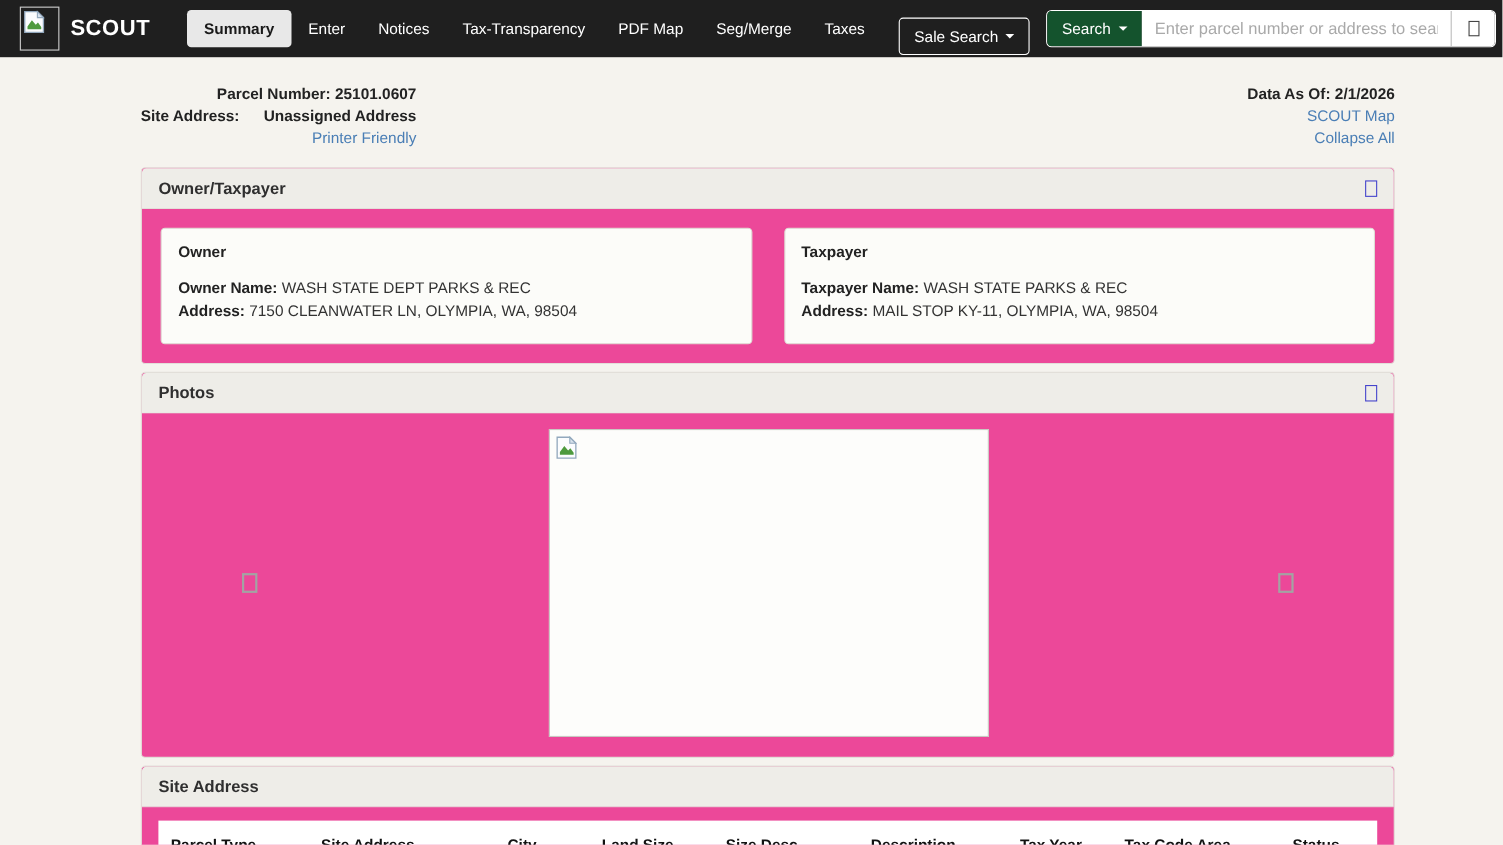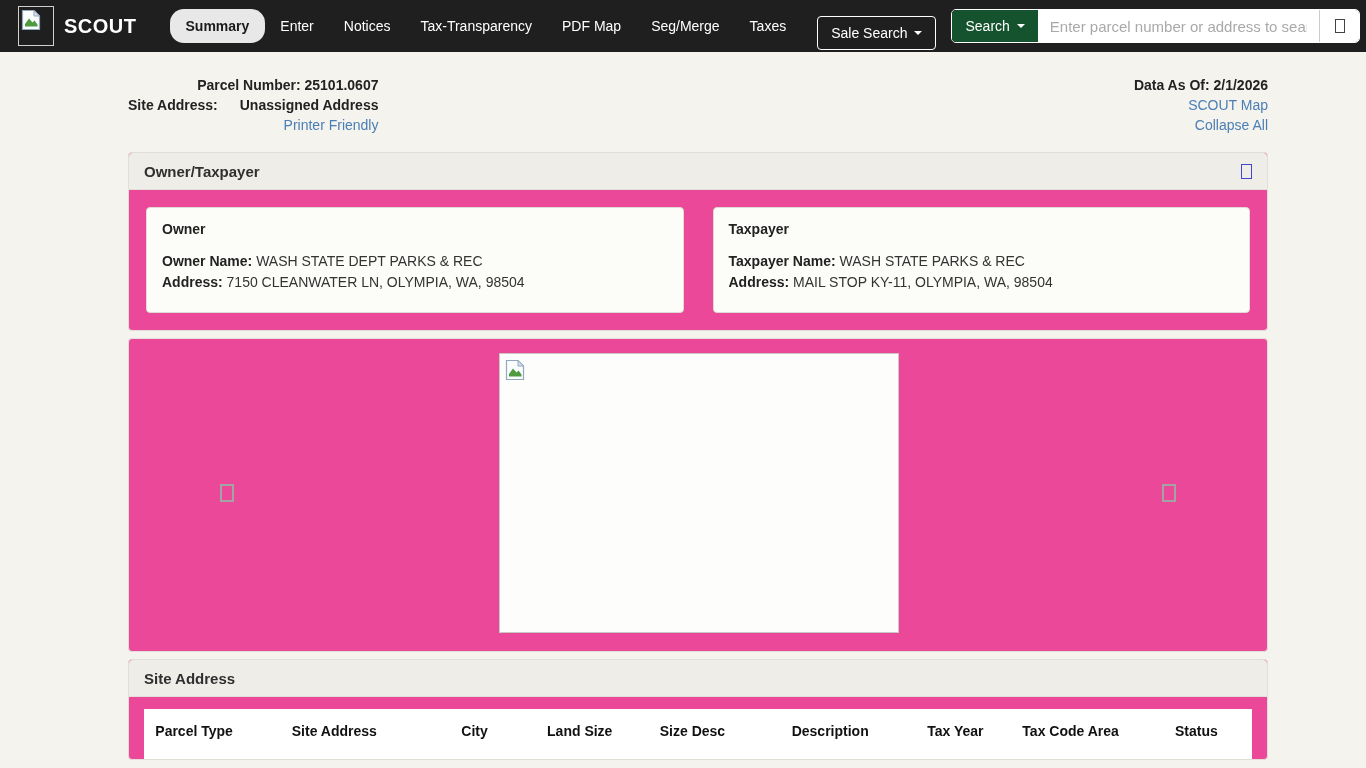--- a/index.html
+++ b/index.html
@@ -5,21 +5,21 @@
   * { margin:0; padding:0; box-sizing:border-box; }
   html,body { width:1366px; height:768px; overflow:hidden; }
   body { font-family:"Liberation Sans","DejaVu Sans",sans-serif; font-size:14px; color:#333; background:#f5f3ee; }
 
   
   .navbar { height:52px; background:#1f1f1f; display:flex; align-items:center; padding:4px 15px; }
   .logo-box { width:36px; height:40px; border:1px solid #cfcfcf; margin-left:3px; margin-right:10px; position:relative; flex:none; }
   .logo-box svg { position:absolute; top:2px; left:2px; }
   .brand { color:#fff; font-size:20px; font-weight:bold; letter-spacing:.5px; margin-right:33px; }
   .nav { display:flex; align-items:center; height:52px; }
-  .nav-item { color:#fff; font-size:14px; padding:9px 15px; cursor:pointer; border-radius:14px; white-space:nowrap; }
+  .nav-item { color:#fff; font-size:14px; padding:9px 15px; cursor:pointer; border-radius:4px; white-space:nowrap; }
   .nav-item.active { background:#e8e8e8; color:#1a1a1a; font-weight:bold; padding:9px 16px; }
   .btn-outline { margin-left:16px; height:34px; display:flex; align-items:center; background:transparent; border:1px solid #fff; border-radius:4px; color:#fff; font-size:14px; padding:0 13px; cursor:pointer; white-space:nowrap;margin-top:14px; }
   .caret { display:inline-block; width:0; height:0; border-left:4px solid transparent; border-right:4px solid transparent; border-top:4px solid #fff; margin-left:7px; }
   .search-group { margin-left:15px; height:34px; display:flex; align-items:stretch; border:1px solid #fff; border-radius:5px; overflow:hidden; width:409px; flex:none; }
   .search-dd { background:#14532d; color:#fff; display:flex; align-items:center; padding:0 13px; cursor:pointer; white-space:nowrap; }
   .search-input { flex:1; border:none; outline:none; background:#fff; font-size:15px; padding:0 12px; color:#333; font-family:"Liberation Sans",sans-serif; }
   .search-input::placeholder { color:#a9a9a9; }
   .search-btn { width:40px; background:#fff; border:none; border-left:1px solid #ccc; display:flex; align-items:center; justify-content:center; cursor:pointer; }
   .tofu { display:inline-block; border-style:solid; background:transparent; }
   .tofu-dark { width:10px; height:14px; border-width:1.5px; border-color:#444; }
@@ -152,20 +152,24 @@
           </div>
           <div class="kv-line">
             <b>Address:</b>
             <span>MAIL STOP KY-11, OLYMPIA, WA, 98504</span>
           </div>
         </div>
       </div>
     </div>
 
     <div class="panel">
+      <div class="panel-header">
+        <span class="panel-title">Photos</span>
+        <span class="tofu tofu-blue"></span>
+      </div>
       <div class="photos-body">
         <span class="tofu tofu-gray arrow-left"></span>
         <div class="photo-frame">
           <svg width="20" height="22" viewBox="0 0 20 22">
             <path d="M1.5 1.5 H13 L18.5 7 V20.5 H1.5 Z" fill="#fbfcfe" stroke="#92a8bd" stroke-width="1.2"></path>
             <path d="M13 1.5 L18.5 7 H13 Z" fill="#d8e2ec" stroke="#92a8bd" stroke-width="1"></path>
             <path d="M4 15 L8 9.5 L11.5 13.5 L13.5 11.5 L16.5 15.5 L16.5 17.5 H4 Z" fill="#4e9a3e"></path>
           </svg>
         </div>
         <span class="tofu tofu-gray arrow-right"></span>

